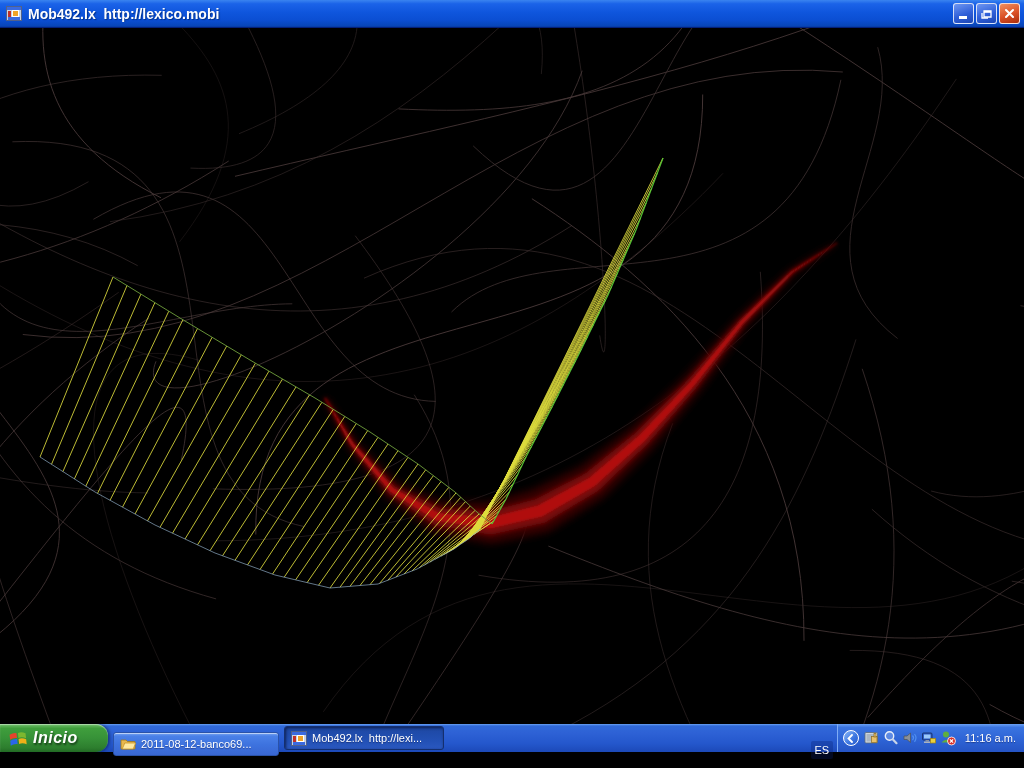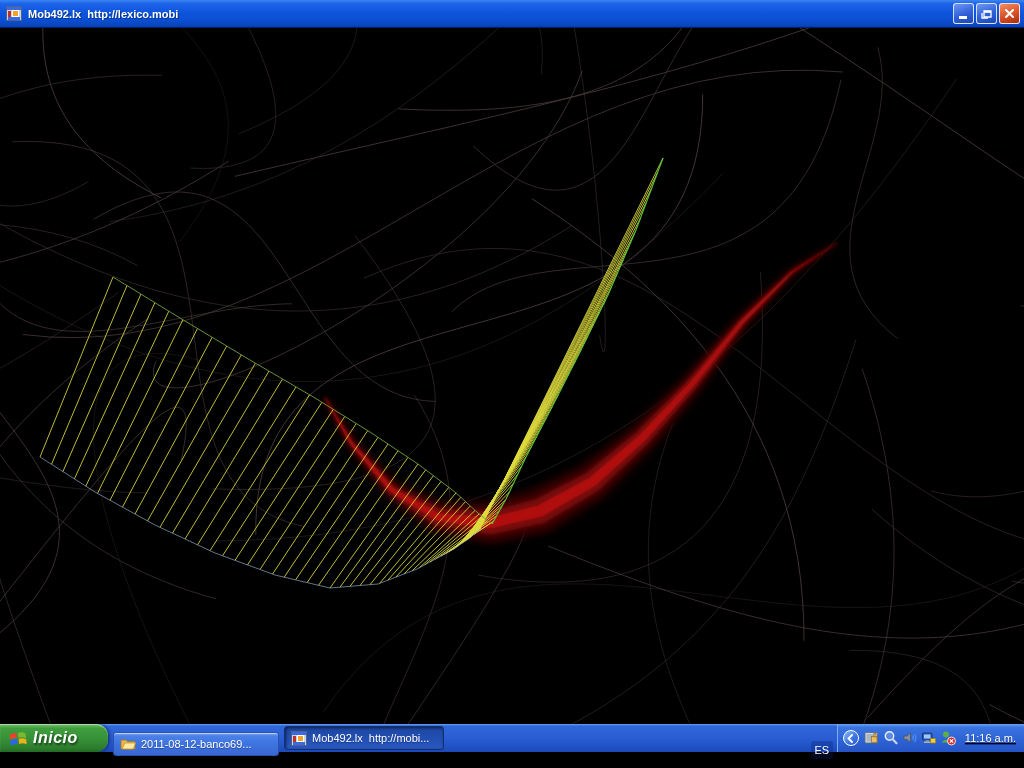--- a/index.html
+++ b/index.html
@@ -8,21 +8,21 @@
   .screen { position:relative; width:1024px; height:768px; overflow:hidden; background:#000; }
 
   
   .titlebar {
     position:absolute; top:0; left:0; width:1024px; height:28px;
     background:linear-gradient(180deg,#3a84f0 0%,#1b63e8 14%,#0f56dd 45%,#0b4ed2 75%,#0845b8 96%,#063a9e 100%);
     border-bottom:1px solid #04207a;
     display:flex; align-items:center; padding:0 4px 0 6px;
   }
   .title-text {
-    color:#fff; font-weight:bold; font-size:11px; margin-left:6px;
+    color:#fff; font-weight:bold; font-size:14px; margin-left:6px;
     text-shadow:1px 1px 1px #003189; white-space:pre; flex:1;
     overflow:hidden;
   }
   .win-controls { display:flex; gap:2px; }
   .wbtn {
     width:21px; height:21px; border-radius:3px;
     border:1px solid rgba(255,255,255,.8);
     display:flex; align-items:center; justify-content:center;
   }
   .wbtn.blue { background:linear-gradient(160deg,#6f97f2 0%,#2f5fd8 55%,#1c46b4 100%); }
@@ -79,21 +79,20 @@
   .lang {
     color:#fff; font-size:11px; width:22px; height:18px; line-height:18px;
     text-align:center; background:rgba(8,30,110,.30); border-radius:2px;
     margin-right:4px; flex:none; cursor:pointer;margin-top:24px;
   }
   .tray {
     height:28px; flex:none; display:flex; align-items:center; gap:3px;
     padding:0 8px 0 5px;
     background:linear-gradient(180deg,#6aa0f2 0%,#3a74e0 12%,#2e64d6 55%,#2554c4 100%);
     border-left:1px solid #7facf6;
-    text-decoration:underline;
   }
   .chevron {
     width:16px; height:16px; border-radius:50%;
     background:linear-gradient(135deg,#8ab8f8 0%,#3a74e0 60%,#2a5ac8 100%);
     border:1.5px solid #fff; display:flex; align-items:center; justify-content:center;
     cursor:pointer; flex:none; margin-right:2px;
   }
   .trayicon { width:16px; height:16px; flex:none; cursor:pointer; }
   .clock { color:#fff; font-size:11px; margin-left:6px; white-space:pre;
     text-shadow:0 1px 1px rgba(0,0,40,.4); }
@@ -308,21 +307,21 @@
         <path d="M1 4 L6 4 L7.5 5.5 L15 5.5 L15 13 L1 13 Z" fill="#e8b84e" stroke="#a07820" stroke-width="0.8"></path>
         <path d="M2.2 13 L4.8 7 L15.6 7 L13.2 13 Z" fill="#ffe9a0" stroke="#c8962a" stroke-width="0.8"></path>
       </svg>
       <span class="label">2011-08-12-banco69...</span>
     </div>
 
     <div class="tbtn active">
       <span class="formicon">
         <i class="f-top"></i><i class="f-red"></i><i class="f-orange"></i><i class="f-blue"></i>
       </span>
-      <span class="label">Mob492.lx  http://mobi...</span>
+      <span class="label">Mob492.lx  http://lexi...</span>
     </div>
 
     <div class="spacer"></div>
 
     <div class="lang">ES</div>
 
     <div class="tray">
       <div class="chevron">
         <svg width="9" height="9" viewBox="0 0 9 9">
             <path d="M6 1 L2.5 4.5 L6 8" fill="none" stroke="#fff" stroke-width="1.8" stroke-linecap="round"></path>

